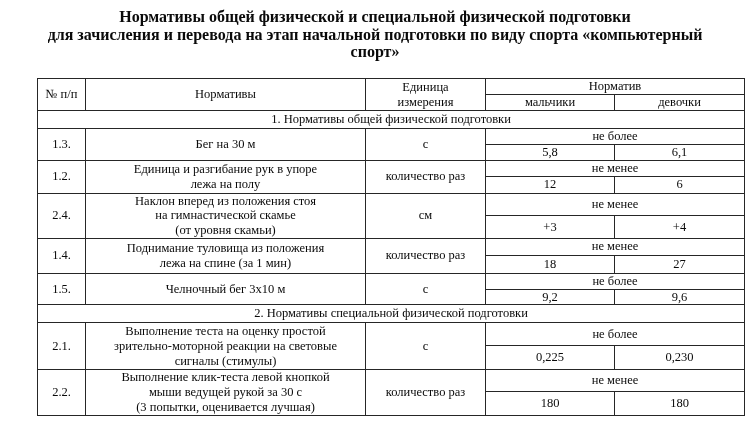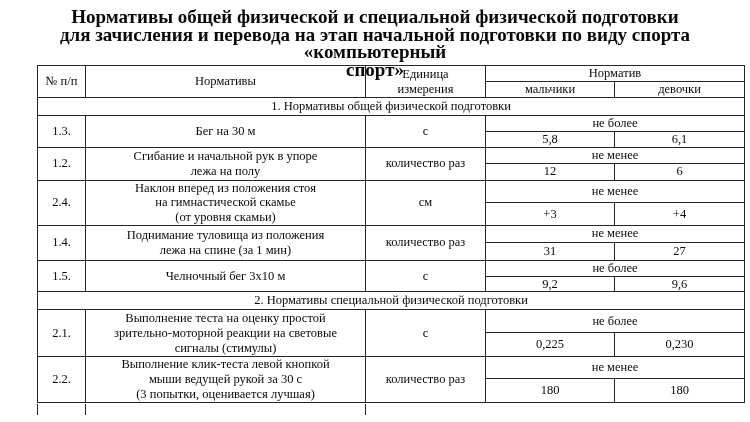--- a/index.html
+++ b/index.html
@@ -13,29 +13,29 @@
     overflow: hidden;
     background: #ffffff;
     color: #0a0a0a;
     font-family: "Liberation Serif", "DejaVu Serif", serif;
   }
   .doc-title {
     margin: 8px auto 0;
     width: 700px;
     text-align: center;
     font-weight: bold;
-    font-size: 19px;
+    font-size: 16px;
     line-height: 17.5px;
     white-space: pre-line;
     color: #0a0a0a;
   }
   table.norms {
     position: absolute;
     left: 37px;
-    top: 65px;
+    top: 78px;
     width: 707px;
     border-collapse: collapse;
     table-layout: fixed;
     padding-left: 46px;
   }
   table.norms td {
     border: 1px solid #262626;
     padding: 0 2px;
     text-align: center;
     vertical-align: middle;
@@ -97,21 +97,21 @@
     <td class="c-unit" rowspan="2">с</td>
     <td class="c-cond" colspan="2">не более</td>
   </tr>
   <tr style="height:14px">
     <td class="c-val">5,8</td>
     <td class="c-val">6,1</td>
   </tr>
 
   <tr style="height:16px">
     <td class="c-num" rowspan="2">1.2.</td>
-    <td class="c-ex" rowspan="2">Сгибание и начальной рук в упоре
+    <td class="c-ex" rowspan="2">Единица и разгибание рук в упоре
 лежа на полу</td>
     <td class="c-unit" rowspan="2">количество раз</td>
     <td class="c-cond" colspan="2">не менее</td>
   </tr>
   <tr style="height:17px">
     <td class="c-val">12</td>
     <td class="c-val">6</td>
   </tr>
 
   <tr style="height:22px">
@@ -128,21 +128,21 @@
   </tr>
 
   <tr style="height:17px">
     <td class="c-num" rowspan="2">1.4.</td>
     <td class="c-ex" rowspan="2">Поднимание туловища из положения
 лежа на спине (за 1 мин)</td>
     <td class="c-unit" rowspan="2">количество раз</td>
     <td class="c-cond" colspan="2">не менее</td>
   </tr>
   <tr style="height:18px">
-    <td class="c-val">31</td>
+    <td class="c-val">18</td>
     <td class="c-val">27</td>
   </tr>
 
   <tr style="height:14px">
     <td class="c-num" rowspan="2">1.5.</td>
     <td class="c-ex" rowspan="2">Челночный бег 3x10 м</td>
     <td class="c-unit" rowspan="2">с</td>
     <td class="c-cond" colspan="2">не более</td>
   </tr>
   <tr style="height:14px">

